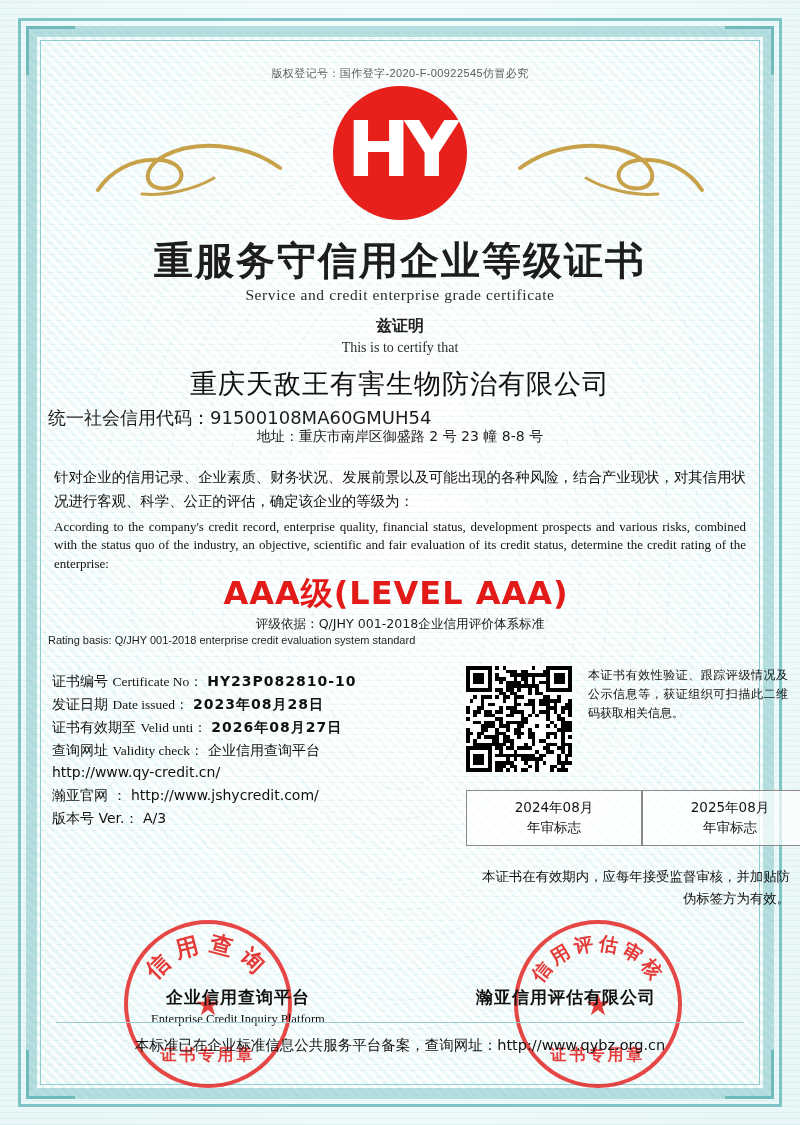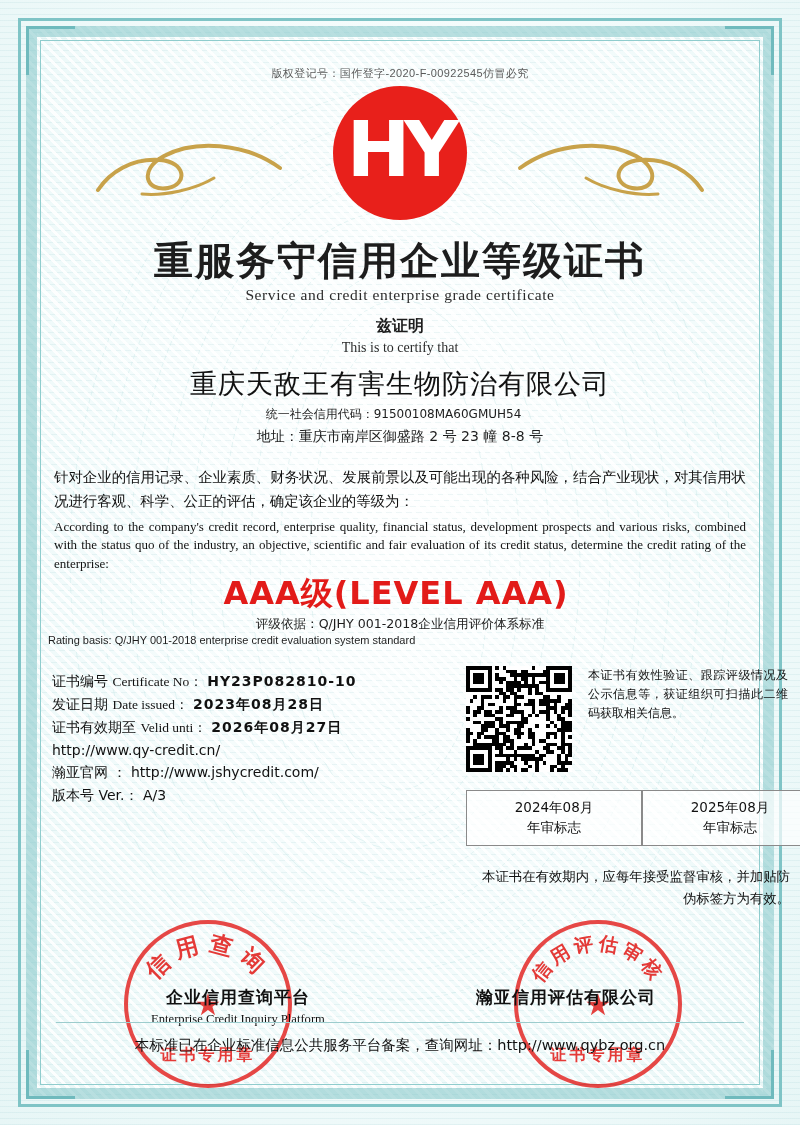--- a/index.html
+++ b/index.html
@@ -98,22 +98,22 @@
     font-size:14px;color:#2b2b2b;
     font-family:"Liberation Serif", serif;
   }
   .company{
     position:absolute;top:318px;left:0;right:0;text-align:center;
     font-size:27px;font-weight:normal;color:#111;
     letter-spacing:1px;
     font-family:"DejaVu Sans",sans-serif;
   }
   .code{
-    position:absolute;top:358px;left:0;right:13px;text-align:center;
-    font-size:12px;color:#1d1d1d;
+    position:absolute;top:358px;left:0;right:13px;
+    font-size:18px;color:#1d1d1d;
     font-family:"DejaVu Sans",sans-serif;
   }
   .address{
     position:absolute;top:380px;left:0;right:0;text-align:center;
     font-size:14px;color:#1d1d1d;
     font-family:"DejaVu Sans",sans-serif;
   }
 
   .para{
     position:absolute;top:418px;left:6px;right:6px;
@@ -300,20 +300,25 @@
       </div>
       <div class="row">
         <span>发证日期</span>
         <span class="lbl-en">Date issued：</span>
         <span class="val-lg">2023年08月28日</span>
       </div>
       <div class="row">
         <span>证书有效期至</span>
         <span class="lbl-en">Velid unti：</span>
         <span class="val-lg">2026年08月27日</span>
+      </div>
+      <div class="row">
+        <span>查询网址</span>
+        <span class="lbl-en">Validity check：</span>
+        <span>企业信用查询平台</span>
       </div>
       <div class="row">
         <span>http://www.qy-credit.cn/</span>
       </div>
       <div class="row">
         <span>瀚亚官网 ：</span>
         <span>http://www.jshycredit.com/</span>
       </div>
       <div class="row">
         <span>版本号 Ver.：</span>

